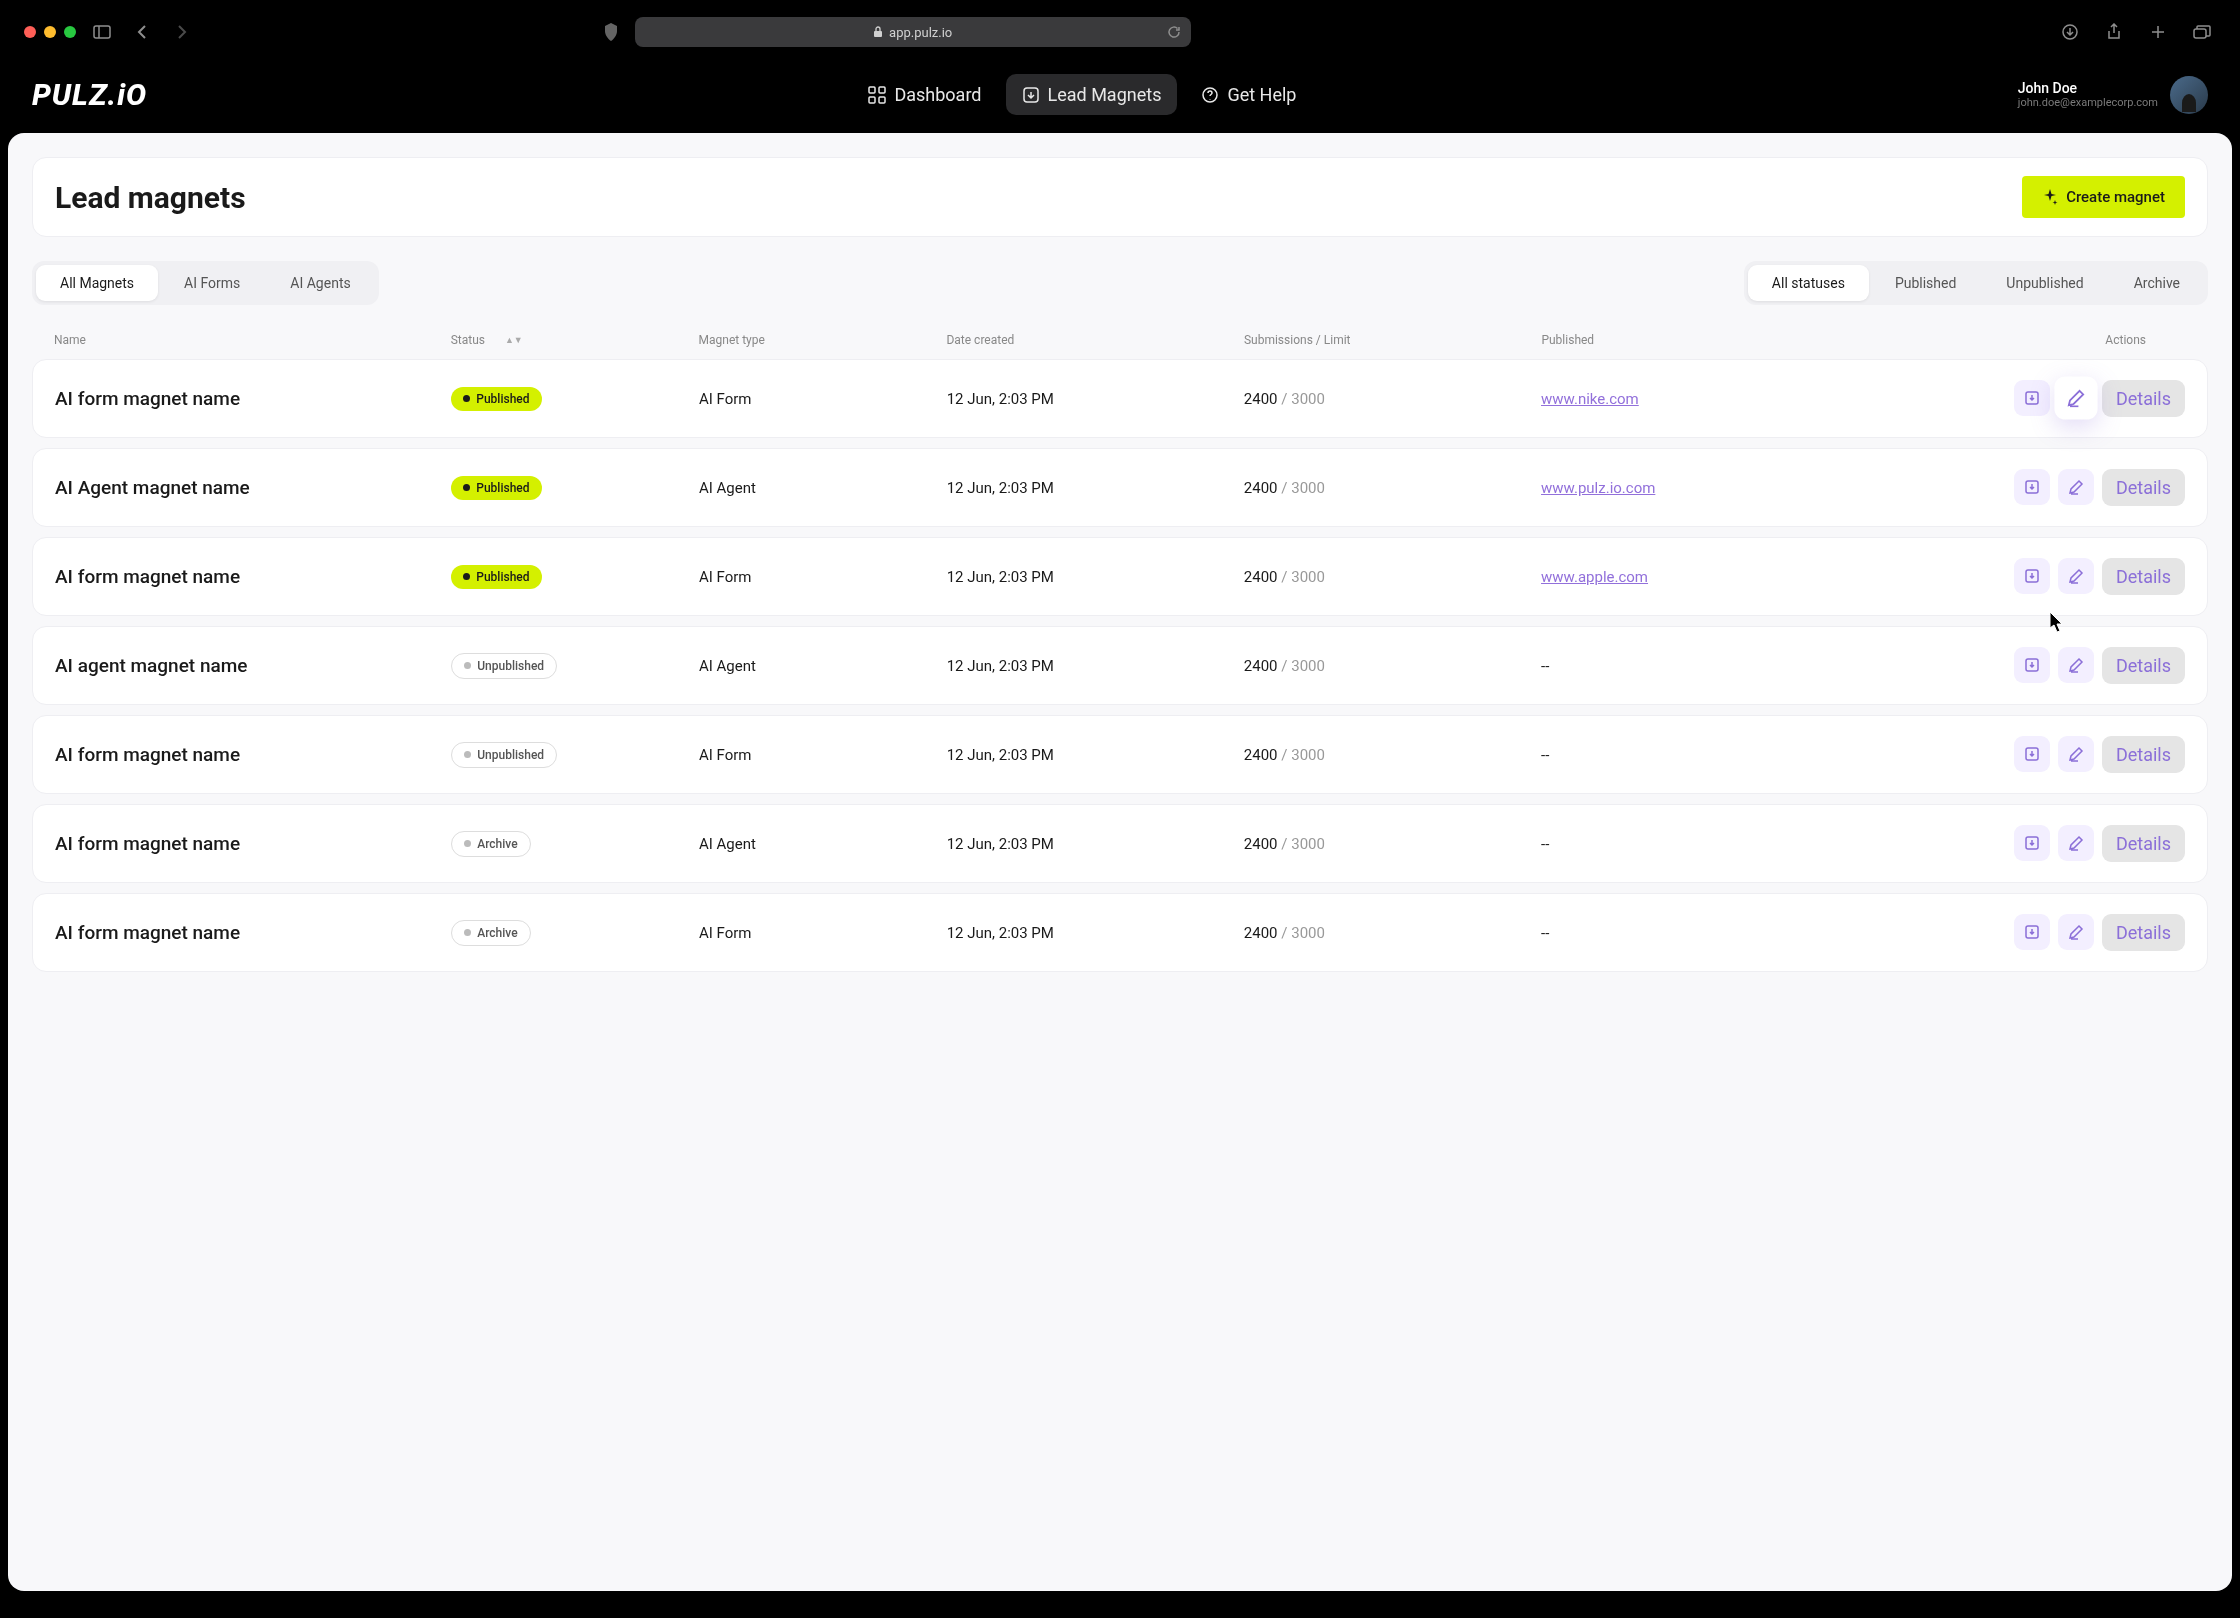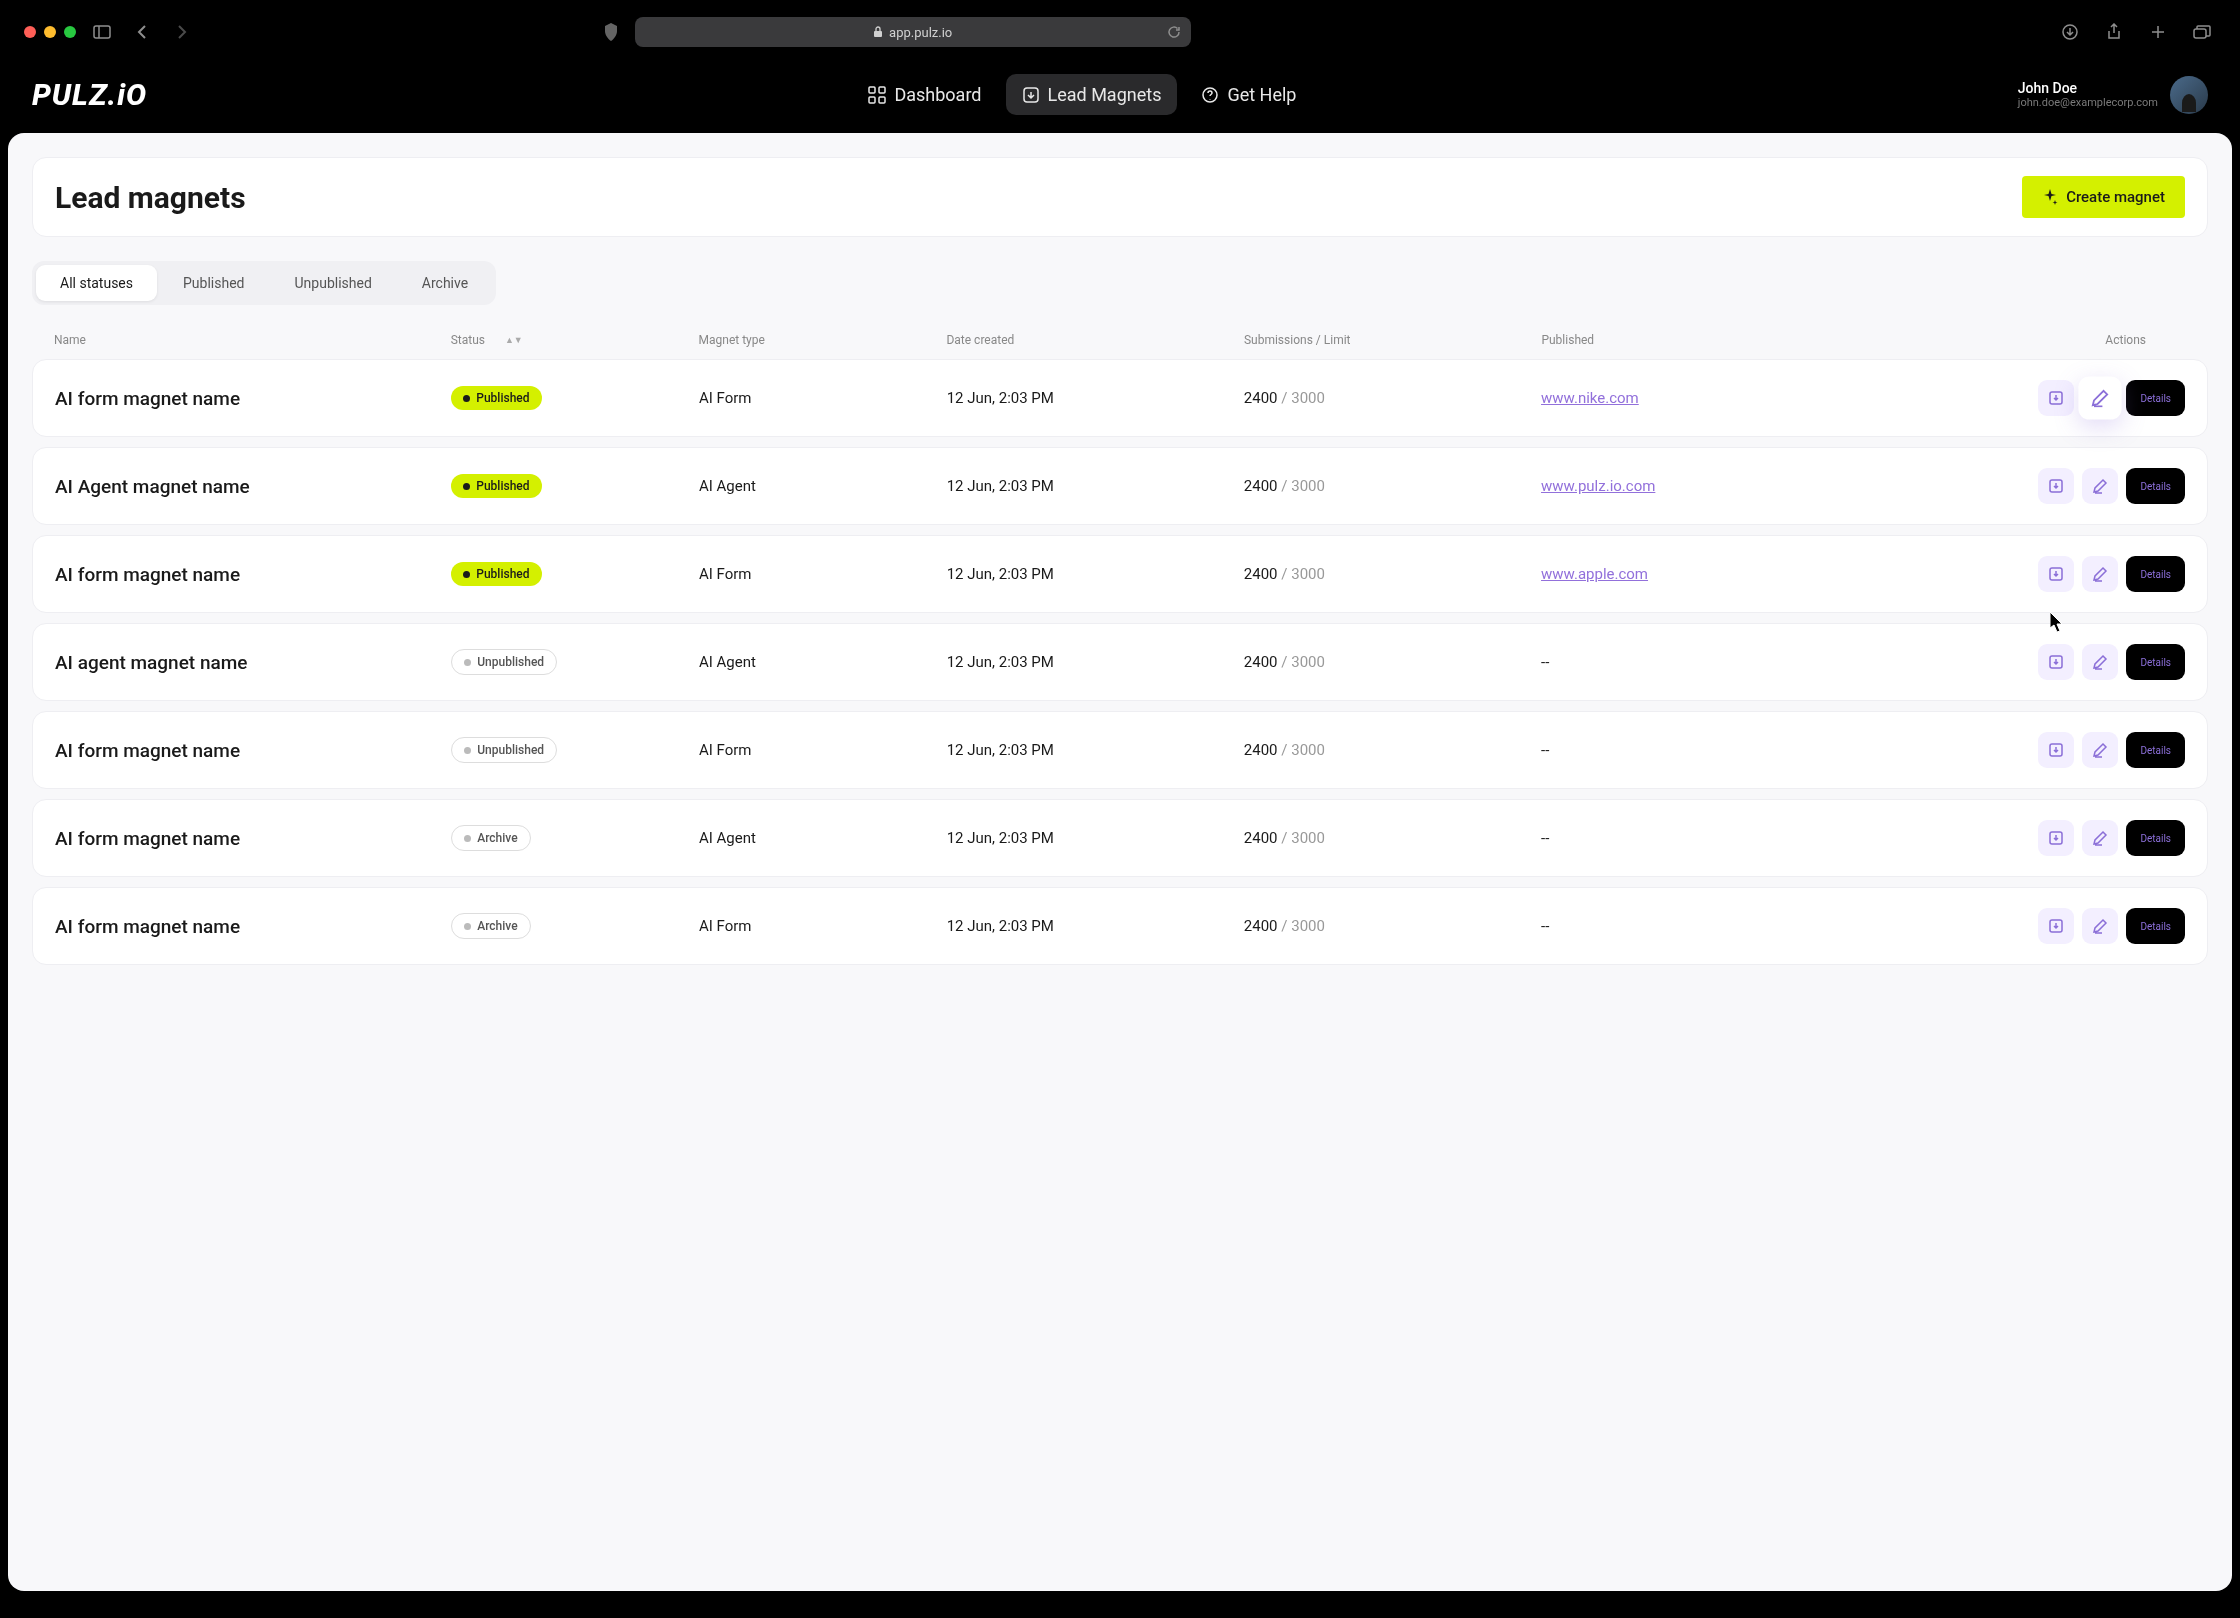--- a/index.html
+++ b/index.html
@@ -47,21 +47,21 @@
 .badge-archive{background:#fff;color:#555;border:1px solid #ddd}
 .badge-dot{width:7px;height:7px;border-radius:50%}
 .badge-published .badge-dot{background:#1a1a1a}
 .badge-unpublished .badge-dot,.badge-archive .badge-dot{background:#bbb}
 .cell{font-size:15px;color:#1a1a1a}
 .cell-sub{color:#999}
 .cell-link{color:#9270db;text-decoration:underline;cursor:pointer}
 .cell-actions{display:flex;gap:8px;justify-content:flex-end}
 .action-btn{width:36px;height:36px;border-radius:9px;background:#f3efff;color:#8b6fd8;display:flex;align-items:center;justify-content:center;cursor:pointer;border:none}
 .action-btn.hover{background:#fff;box-shadow:0 6px 20px rgba(140,110,220,0.25);transform:scale(1.2)}
-.details-btn{padding:8px 14px;border-radius:9px;background:#000000;color:#8b6fd8;font-size:10px;cursor:pointer;border:none}
+.details-btn{padding:8px 14px;border-radius:9px;background:#e5e5e5;color:#8b6fd8;font-size:18px;cursor:pointer;border:none}
 .sort-icon{font-size:9px;color:#aaa}
 .cursor{position:absolute;pointer-events:none;z-index:9999}
 svg{display:block}
 </style>
 </head>
 <body>
 
 <div class="browser-chrome">
   <div class="traffic-lights">
     <div class="tl tl-red"></div>
@@ -170,20 +170,25 @@
     <h1 class="page-title">Lead magnets</h1>
     <button class="create-btn">
       <svg width="16" height="16" viewBox="0 0 16 16" fill="currentColor">
           <path d="M8 0 L9.5 5 L14 6 L9.5 7 L8 12 L6.5 7 L2 6 L6.5 5 Z M13 11 L13.7 13 L15.5 13.5 L13.7 14 L13 16 L12.3 14 L10.5 13.5 L12.3 13 Z"></path>
         </svg>
       <span>Create magnet</span>
     </button>
   </div>
 
   <div class="filters">
+    <div class="tab-group" id="type-tabs">
+        <div class="tab active">All Magnets</div>
+        <div class="tab">AI Forms</div>
+        <div class="tab">AI Agents</div>
+      </div>
     <div class="tab-group" id="status-tabs">
         <div class="tab active">All statuses</div>
         <div class="tab">Published</div>
         <div class="tab">Unpublished</div>
         <div class="tab">Archive</div>
       </div>
   </div>
 
   <div class="table">
     <div class="thead">

